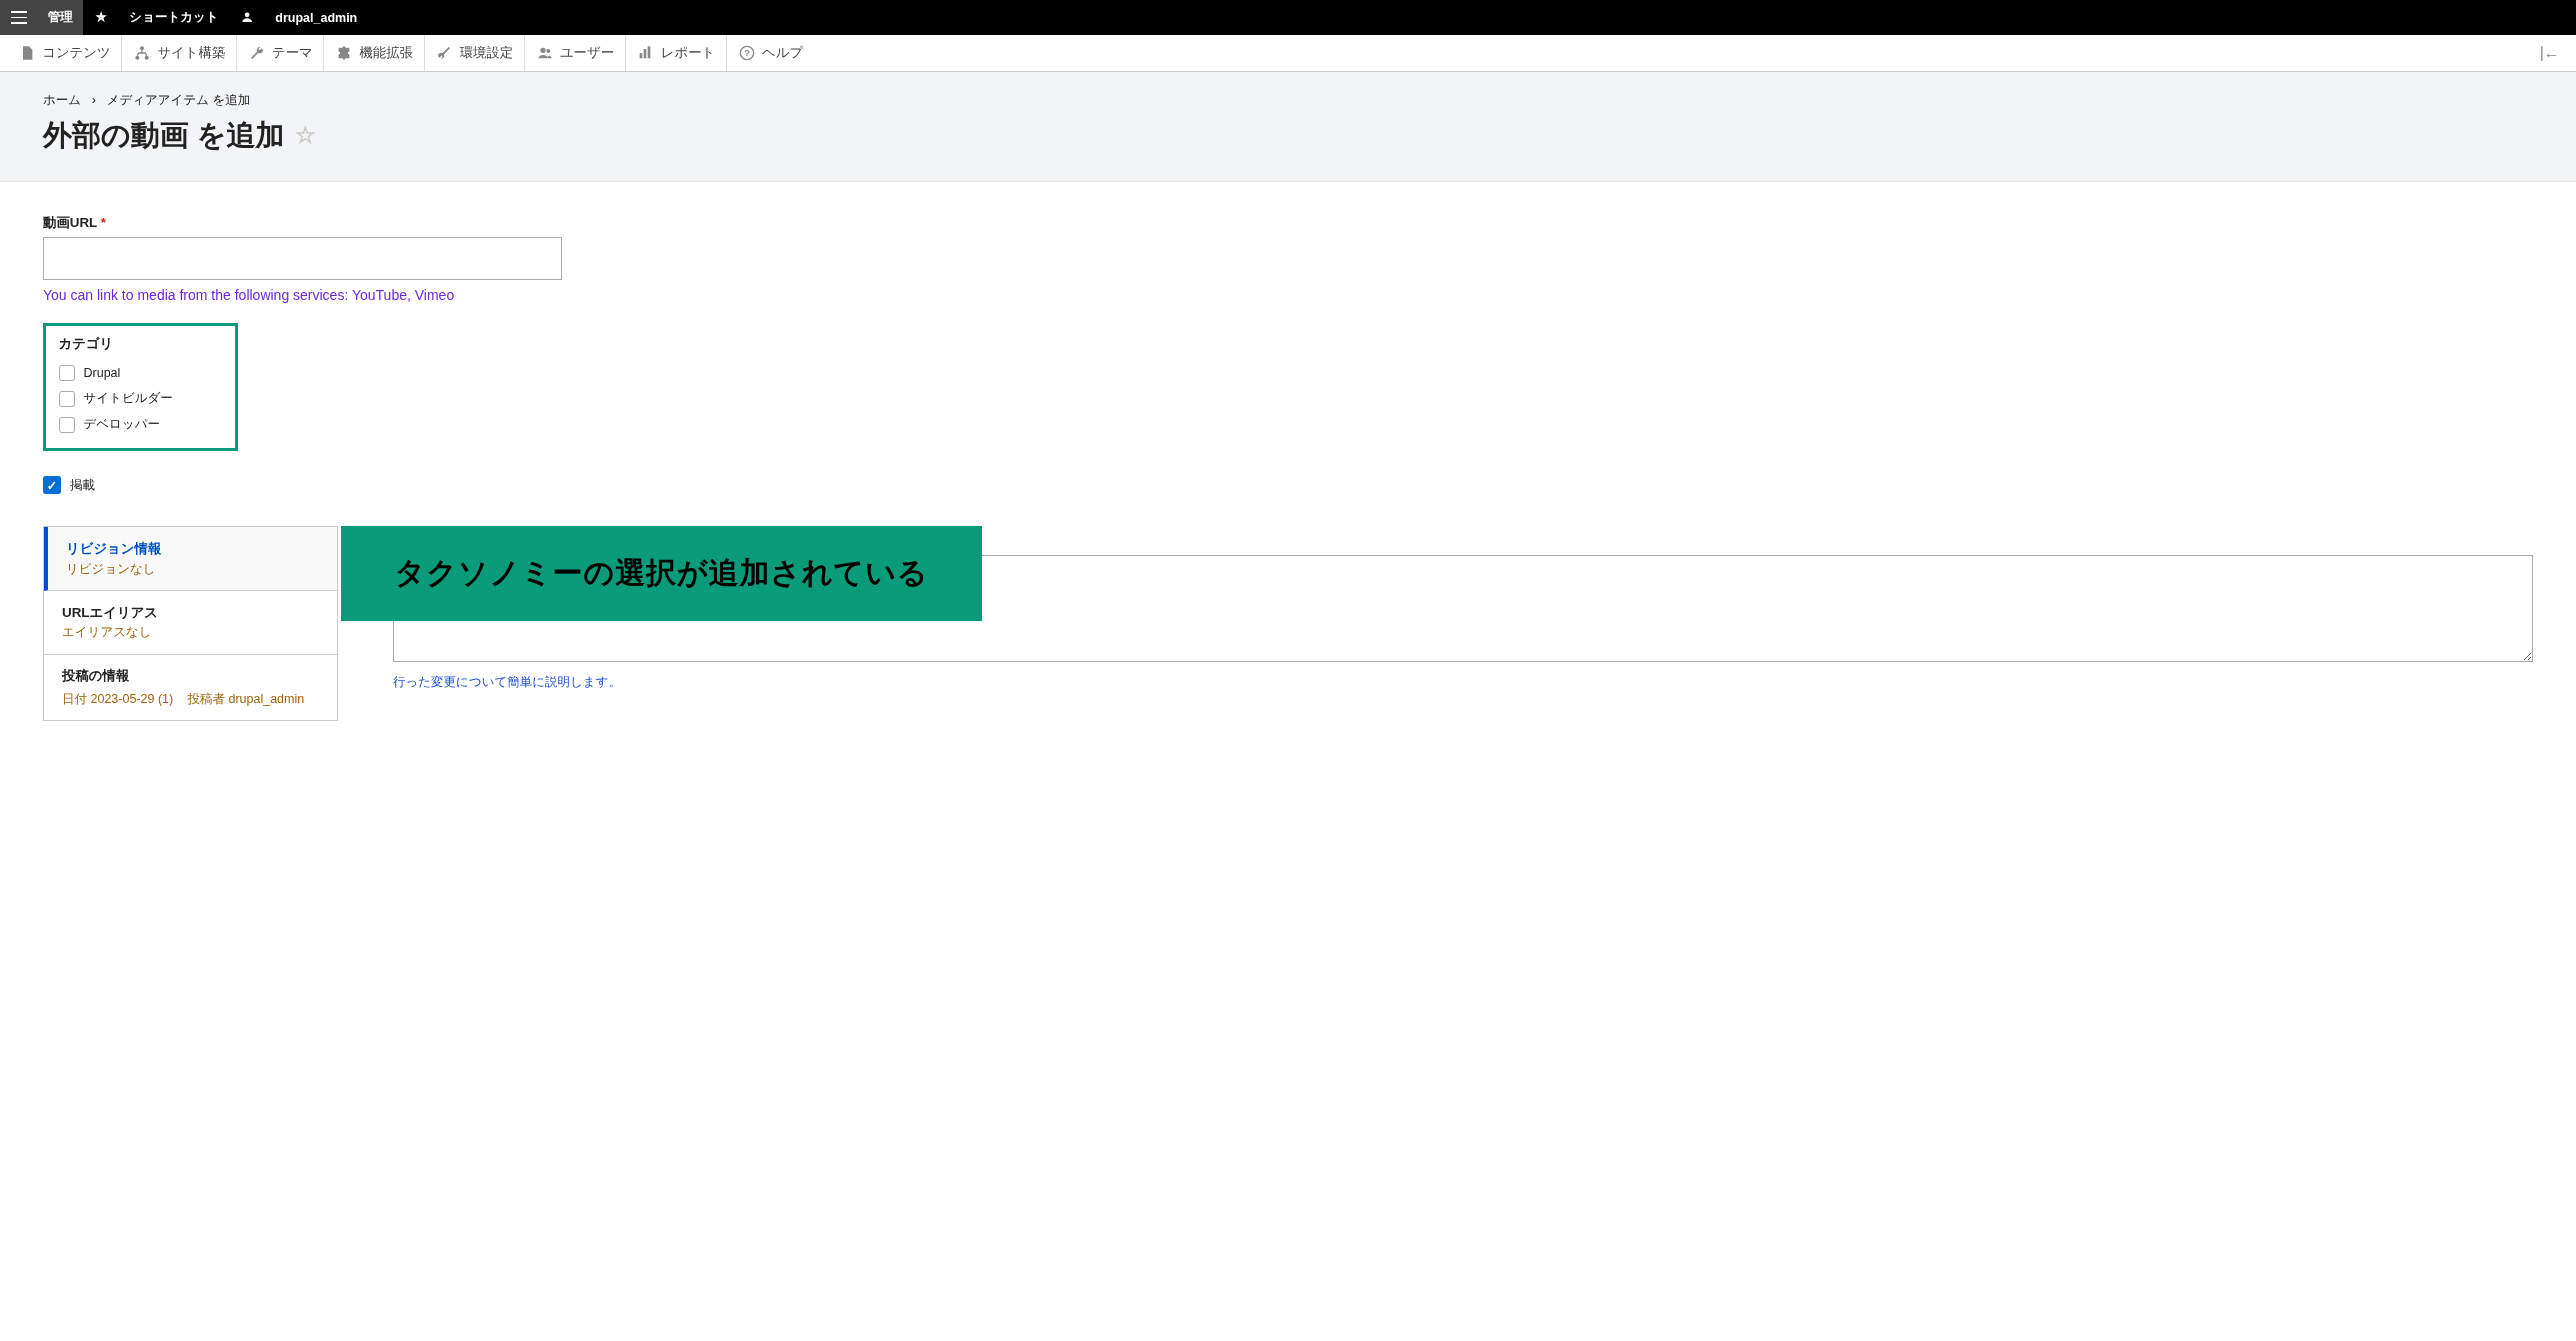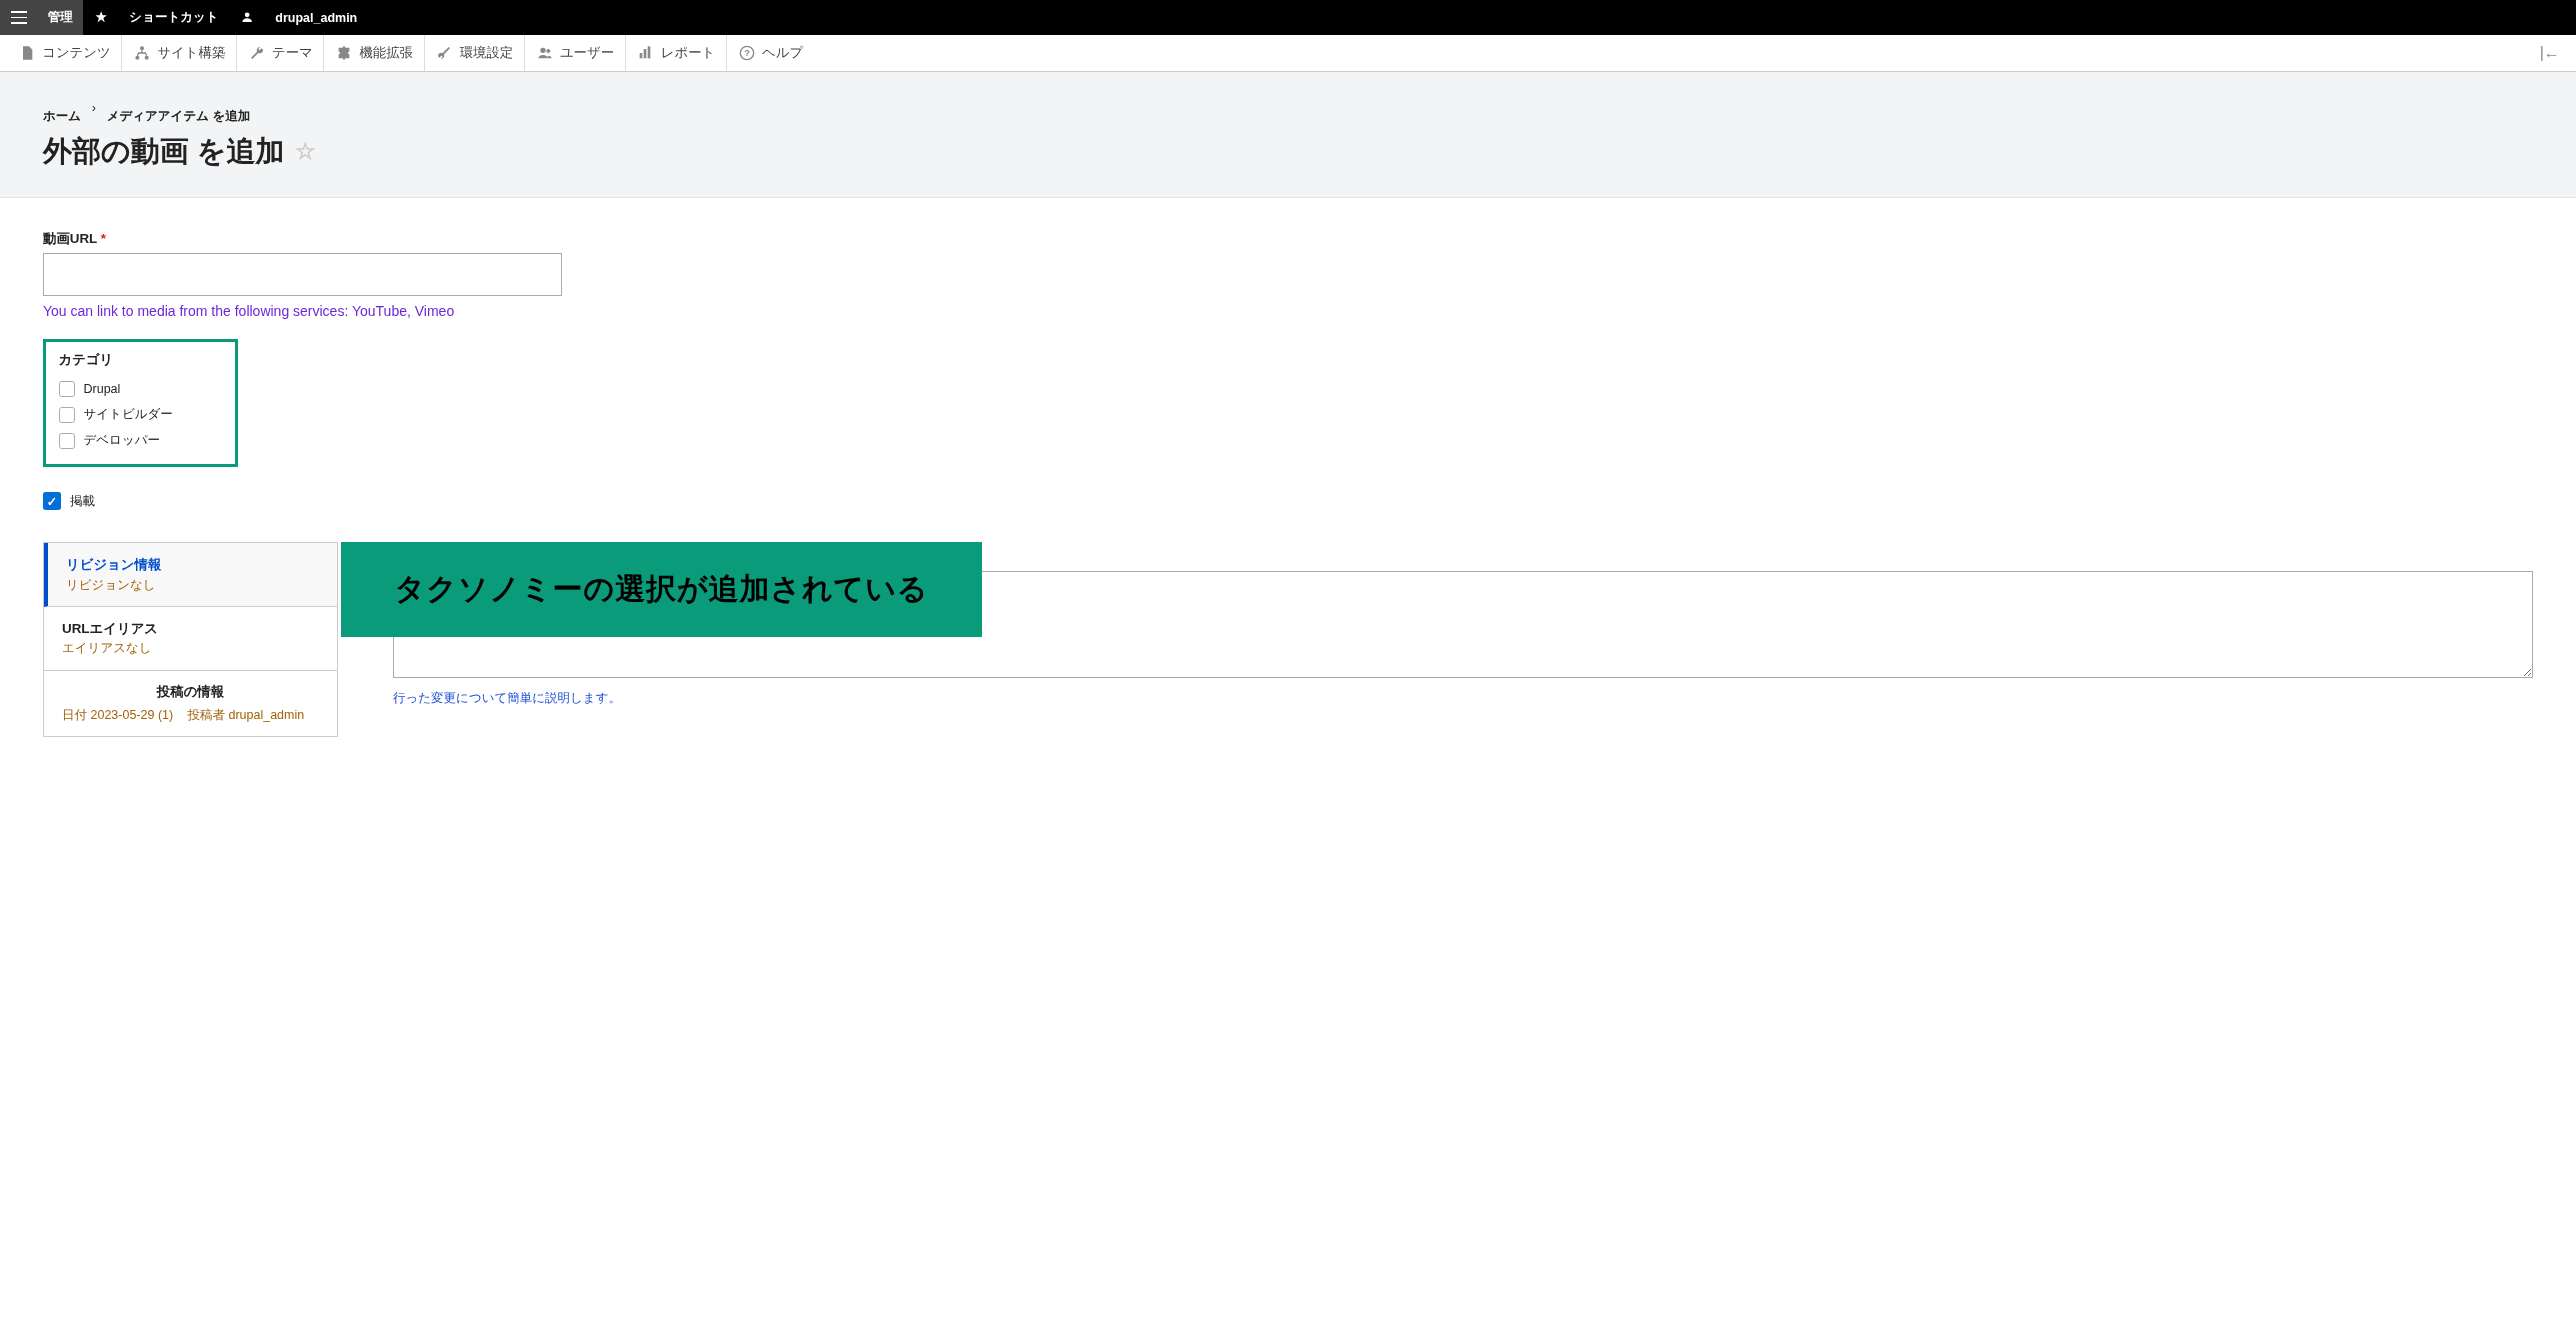--- a/index.html
+++ b/index.html
@@ -15,21 +15,21 @@
     
     .adminmenu { background: #fff; border-bottom: 0.9px solid #ccc; display: flex; align-items: center; height: 37px; padding: 0 7.2px; }
     .adminmenu-item { display: flex; align-items: center; gap: 6.3px; padding: 0 10.7px; height: 100%; cursor: pointer; color: #444; font-size: 13.4px; }
     .adminmenu-item:not(:first-child) { border-left: 0.9px solid #ddd; }
     .adminmenu-icon { width: 18px; height: 18px; display: flex; align-items: center; justify-content: center; color: #888; }
     .collapse-btn { margin-left: auto; color: #888; padding: 0 9px; cursor: pointer; font-size: 16px; }
 
     
     .page-header { background: #f3f4f6; padding: 19.7px 43px 25px; border-bottom: 0.9px solid #e5e5e5; }
     .breadcrumb { font-size: 12.5px; color: #222; display: flex; gap: 10.7px; align-items: center; margin-bottom: 7.2px; }
-    .breadcrumb a { color: #222; text-decoration: none; cursor: pointer; font-weight: 700; margin-top: 16px; }
+    .breadcrumb a { color: #222; text-decoration: none; cursor: pointer; font-weight: 400; }
     .page-title { font-size: 29px; font-weight: 700; display: flex; align-items: center; gap: 10.7px; }
     .star { color: #ccc; font-size: 23px; cursor: pointer; }
 
     
     .main { padding: 32px 43px 18px; }
     .form-label { font-weight: 700; font-size: 13.4px; margin-bottom: 5.4px; display: block; }
     .required-mark { color: #d72222; }
     .text-input { width: 519px; height: 43px; border: 0.9px solid #aaa; padding: 5.4px 9px; font-size: 12.5px; }
     .help-text { color: #6d28d9; font-size: 14px; margin-top: 7.2px; }
 
@@ -38,21 +38,21 @@
     .chk-row { display: flex; align-items: center; gap: 9px; padding: 4.5px 0; }
     .chk { width: 16px; height: 16px; border: 0.9px solid #aaa; border-radius: 2.7px; cursor: pointer; }
 
     .published-row { display: flex; align-items: center; gap: 9px; margin-top: 25px; }
     .chk-checked { width: 18px; height: 18px; background: #006fd6; border-radius: 2.7px; display: flex; align-items: center; justify-content: center; cursor: pointer; }
     .chk-checked::after { content: "✓"; color: #fff; font-weight: 700; font-size: 12.5px; }
 
     .details-area { display: flex; margin-top: 32px; gap: 8px; align-items: flex-start; }
     .tabs-col { width: 295px; border: 0.9px solid #ccc; }
     .tab { padding: 12.5px 18px; border-bottom: 0.9px solid #ccc; cursor: pointer; }
-    .tab:last-child { border-bottom: none; text-align: center; }
+    .tab:last-child { border-bottom: none; }
     .tab.active { border-left: 4.5px solid #004ecc; background: #f8f8f8; }
     .tab-title { font-weight: 700; font-size: 13.4px; }
     .tab.active .tab-title { color: #004ecc; }
     .tab-sub { color: #a16207; font-size: 12.5px; margin-top: 2.7px; }
     .tab-extra { display: flex; gap: 14.3px; margin-top: 2.7px; }
 
     .details-col { flex: 1; padding: 0 0 0 47px; position: relative; }
     .rev-textarea { width: 100%; height: 107px; border: 0.9px solid #aaa; margin-top: 29px; padding: 5.4px; font-size: 12.5px; resize: both; }
     .rev-help { color: #1d4ed8; font-size: 12.5px; margin-top: 9px; }
 

